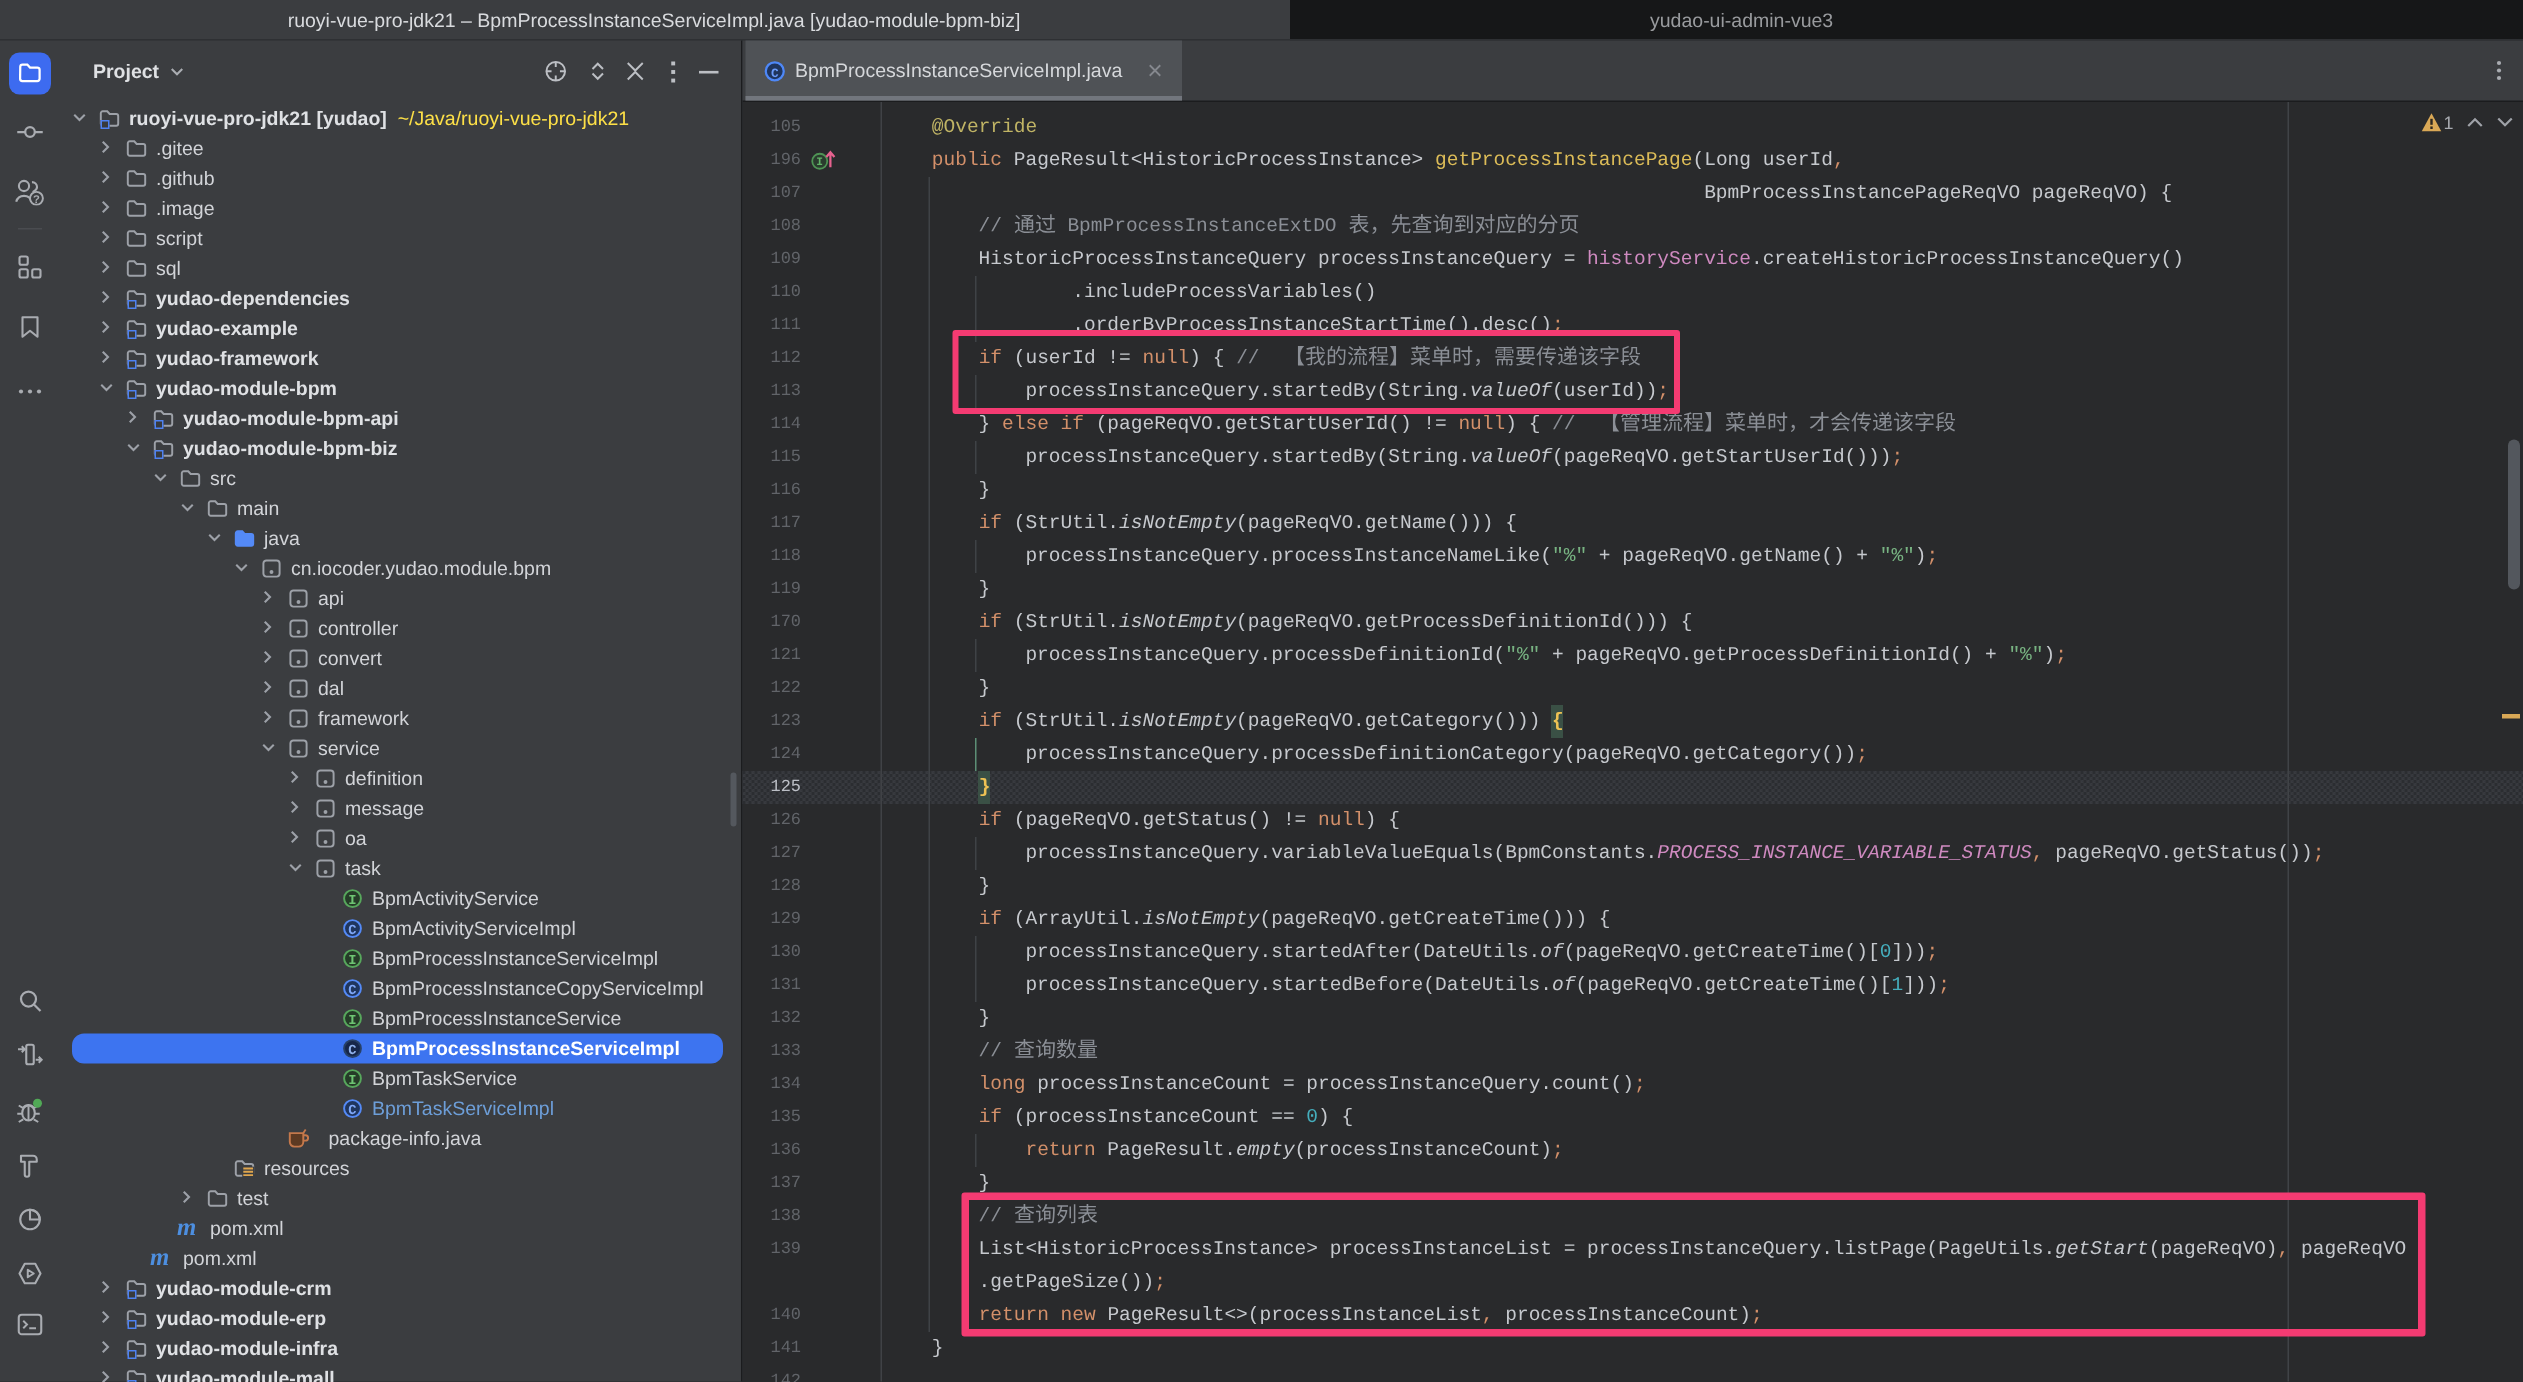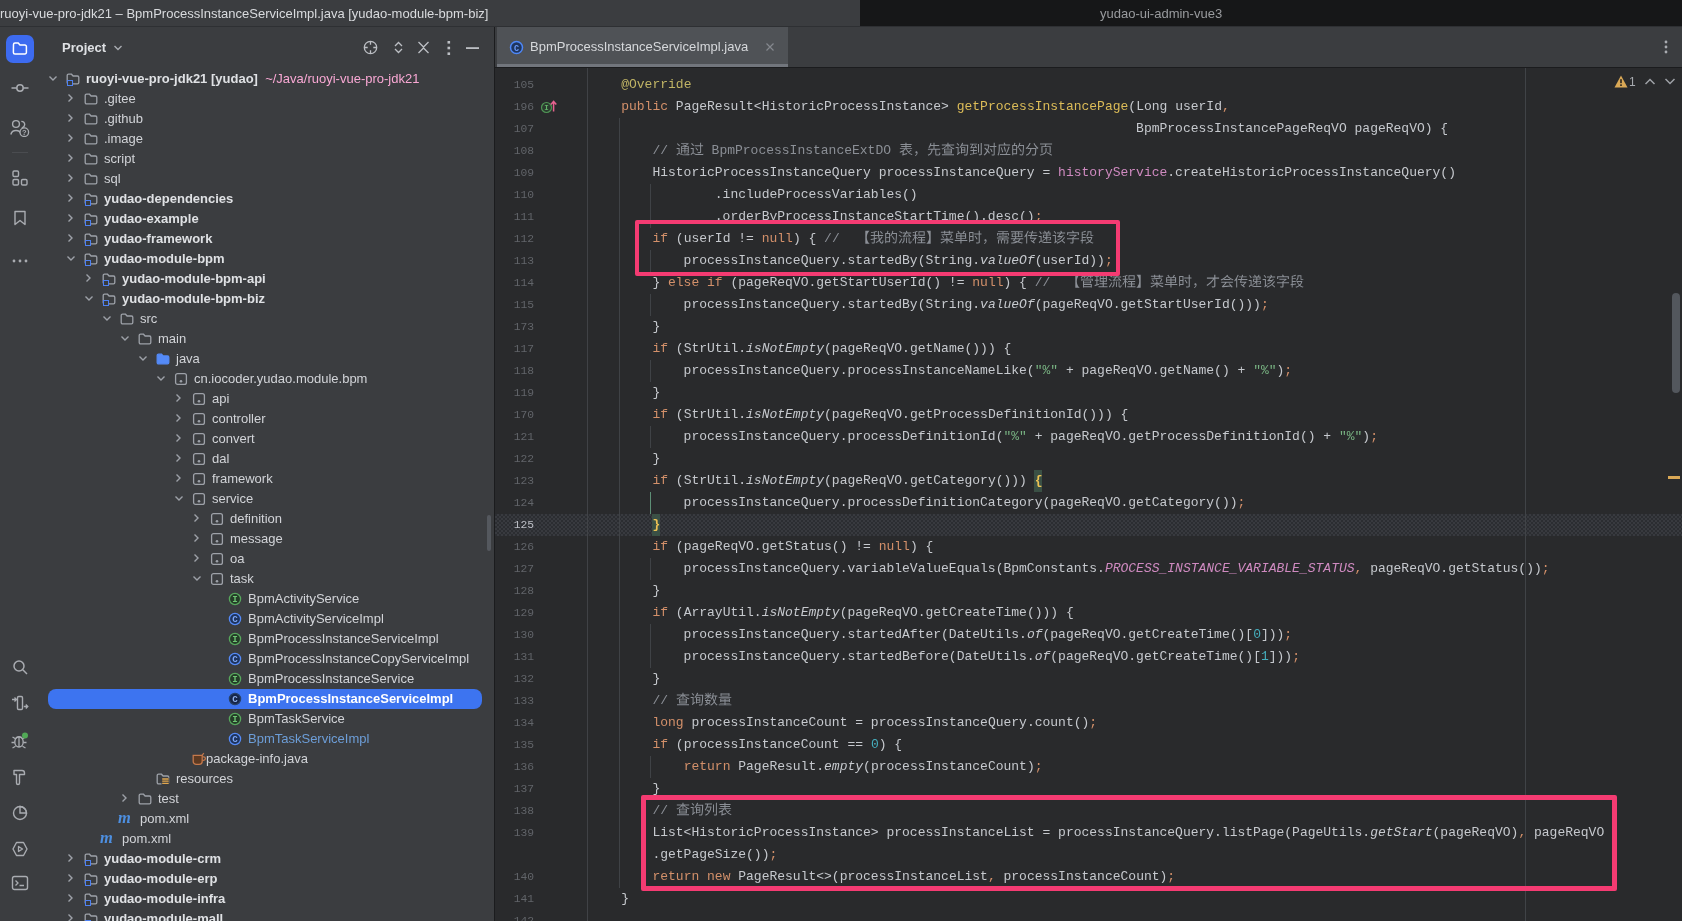--- a/index.html
+++ b/index.html
@@ -5,34 +5,34 @@
 .abs{position:absolute}
 #title{left:0;top:0;width:1682px;height:27px;background:#161718}
 #titleL{left:0;top:0;width:860px;height:27px;background:#3b3d40}
 .tt{font-size:13px;line-height:27px;color:#d9dbde}
 #stripe{left:0;top:27px;width:40px;height:894px;background:#3b3d40}
 #tree{left:40px;top:27px;width:455px;height:894px;background:#3b3d40}
 #tabbar{left:495px;top:27px;width:1187px;height:41px;background:#3b3d40;border-bottom:1px solid #1b1c1e}
 #editor{left:495px;top:68px;width:1187px;height:853px;background:#292a2c}
 .trow{position:absolute;height:20px;line-height:20px;font-size:13px;color:#d2d4d8;white-space:pre}
 .tb{font-weight:bold;color:#dfe1e4}
-.dim{color:#f9a8d4}
+.dim{color:#fde047}
 .crow{position:absolute;left:590px;height:22px;line-height:22px;font-size:13px;font-family:"Liberation Mono",monospace;white-space:pre;color:#c6c9ce}
 .gl{position:absolute;left:495px;width:39px;height:22px;line-height:22px;text-align:right;font-size:11.3px;font-family:"Liberation Mono",monospace;color:#616469}
 .k{color:#d3906a}.m{color:#dcbc58}.an{color:#c0b465}.c{color:#8b8f96}.s{color:#78b382}
 .n{color:#45aebd}.f{color:#cf8ac0}.it{font-style:italic}.cst{color:#cf8ac0;font-style:italic}
 .p{color:#d3906a}
 .br{color:#edc254;font-weight:bold}
 svg{display:block}
 .cjk{position:absolute;top:0}
 </style></head><body>
 <div class="abs" id="title"></div>
 <div class="abs" id="titleL"></div>
 <div class="abs" style="left:0;top:26px;width:1682px;height:1px;background:#2e3033"></div>
-<div class="abs tt" style="left:0;top:0;width:872px;">ruoyi-vue-pro-jdk21 – BpmProcessInstanceServiceImpl.java [yudao-module-bpm-biz]</div>
+<div class="abs tt" style="left:0;top:0;width:872px;text-align:center">ruoyi-vue-pro-jdk21 – BpmProcessInstanceServiceImpl.java [yudao-module-bpm-biz]</div>
 <div class="abs tt" style="left:1100px;top:0;width:400px;text-align:left;color:#999b9e">yudao-ui-admin-vue3</div>
 <div class="abs" id="stripe"></div>
 <div class="abs" style="left:6px;top:35px;width:28px;height:28px;border-radius:7px;background:#3d6bf0"></div>
 <svg class="abs" style="left:12px;top:41px" width="16" height="16" viewBox="0 0 16 16">
     <path d="M1.5 3.5 a1.5 1.5 0 0 1 1.5-1.5 h3.2 l1.8 2 h4.9 a1.5 1.5 0 0 1 1.5 1.5 v6 a1.5 1.5 0 0 1 -1.5 1.5 h-10 a1.5 1.5 0 0 1 -1.5-1.5 Z" fill="none" stroke="#fff" stroke-width="1.5"></path>
   </svg>
 <svg class="abs" style="left:11px;top:79px" width="18" height="18" viewBox="0 0 18 18">
     <circle cx="9" cy="9" r="3.2" fill="none" stroke="#a9acb1" stroke-width="1.5"></circle>
     <path d="M0.5 9 H5.8 M12.2 9 H17.5" stroke="#a9acb1" stroke-width="1.5"></path>
   </svg>
@@ -349,21 +349,21 @@
 <svg class="abs" style="left:228px;top:732px" width="14" height="14" viewBox="0 0 14 14">
     <circle cx="7" cy="7" r="5.6" fill="#1f355e" stroke="#548af7" stroke-width="1.3"></circle>
     <text x="7" y="10.4" font-size="9.2" font-weight="bold" font-family="Liberation Mono" text-anchor="middle" fill="#7fa7f7">C</text>
   </svg>
 <div class="trow" style="left:248px;top:729px;color:#6d9ed8">BpmTaskServiceImpl</div>
 <svg class="abs" style="left:191px;top:751px" width="16" height="16" viewBox="0 0 16 16">
     <path d="M2.2 4.4 h9 v6 a3 3 0 0 1 -3 3 h-3 a3 3 0 0 1 -3-3 Z" fill="#5d3a22" stroke="#c4784b" stroke-width="1.3"></path>
     <path d="M11.4 5.8 h1.2 a1.8 1.8 0 0 1 0 3.6 h-1.2" fill="none" stroke="#c4784b" stroke-width="1.3"></path>
     <path d="M11.2 4.4 l1.6 -2.4" stroke="#c4784b" stroke-width="1.2"></path>
   </svg>
-<div class="trow" style="left:206px;top:749px">package-info.java</div>
+<div class="trow" style="left:219px;top:749px">package-info.java</div>
 <svg class="abs" style="left:156px;top:772px" width="14" height="14" viewBox="0 0 14 14">
     <path d="M1.2 3.5 a1.3 1.3 0 0 1 1.3-1.3 h3 l1.6 1.8 h4.4 a1.3 1.3 0 0 1 1.3 1.3 v5.2 a1.3 1.3 0 0 1 -1.3 1.3 h-9 a1.3 1.3 0 0 1 -1.3-1.3 Z" fill="none" stroke="#9da1a8" stroke-width="1.3"></path>
     <rect x="5.5" y="5.8" width="8" height="7.6" fill="#3b3d40"></rect>
     <path d="M6.2 7 h6.5 M6.2 9.2 h6.5 M6.2 11.4 h6.5" stroke="#e0a64e" stroke-width="1.3"></path>
   </svg>
 <div class="trow" style="left:176px;top:769px">resources</div>
 <svg class="abs" style="left:121px;top:793px" width="7" height="10" viewBox="0 0 7 10">
     <path d="M1.5 1.5 L5 5 1.5 8.5" fill="none" stroke="#9da1a8" stroke-width="1.4"></path>
   </svg>
 <svg class="abs" style="left:138px;top:792px" width="14" height="14" viewBox="0 0 14 14">
@@ -463,21 +463,21 @@
       <path fill="#8b8f96" d="M13.5 2.7V2.7H9.3V15.7H13.5V15.6C12.0 14.3 10.8 12.0 10.8 9.2C10.8 6.3 12.0 4.0 13.5 2.7Z M23.9 3.7C24.7 4.4 25.6 5.4 26.1 6.1L26.9 5.5C26.4 4.8 25.5 3.8 24.7 3.1ZM25.6 8.5C25.2 9.4 24.5 10.3 23.8 11.1C23.6 10.2 23.4 9.1 23.2 7.9H27.2V6.9H23.1C23.0 5.6 22.9 4.3 22.9 2.9H21.8C21.9 4.2 21.9 5.6 22.0 6.9H18.8V4.4C19.7 4.2 20.5 4.0 21.2 3.8L20.4 2.9C19.1 3.4 16.8 3.9 14.9 4.2C15.0 4.4 15.1 4.8 15.2 5.1C16.0 5.0 16.9 4.8 17.8 4.6V6.9H14.8V7.9H17.8V10.4L14.6 11.0L14.9 12.1L17.8 11.4V14.3C17.8 14.5 17.7 14.6 17.5 14.6C17.2 14.6 16.4 14.6 15.5 14.6C15.6 14.9 15.8 15.3 15.9 15.6C17.0 15.6 17.8 15.6 18.2 15.4C18.7 15.3 18.8 14.9 18.8 14.3V11.1L21.4 10.5L21.3 9.6L18.8 10.1V7.9H22.1C22.3 9.4 22.6 10.8 22.9 12.0C21.9 12.9 20.8 13.7 19.6 14.3C19.9 14.5 20.2 14.8 20.3 15.1C21.4 14.5 22.4 13.8 23.3 13.0C23.9 14.7 24.8 15.7 25.9 15.7C26.9 15.7 27.3 15.0 27.5 12.7C27.2 12.6 26.9 12.3 26.6 12.1C26.5 13.9 26.4 14.6 26.0 14.6C25.3 14.6 24.6 13.7 24.1 12.2C25.1 11.2 25.9 10.1 26.6 8.9Z M35.7 8.6C36.5 9.6 37.5 11.0 37.9 11.9L38.8 11.3C38.3 10.5 37.3 9.1 36.5 8.1ZM31.4 2.7C31.2 3.4 31.0 4.3 30.8 5.0H29.2V15.3H30.2V14.2H34.1V5.0H31.8C32.0 4.4 32.3 3.6 32.5 2.9ZM30.2 5.9H33.1V8.9H30.2ZM30.2 13.2V9.8H33.1V13.2ZM36.4 2.7C35.9 4.6 35.2 6.5 34.2 7.8C34.5 7.9 34.9 8.2 35.1 8.4C35.6 7.7 36.0 6.9 36.4 5.9H40.0C39.8 11.5 39.6 13.7 39.1 14.2C39.0 14.4 38.8 14.4 38.5 14.4C38.2 14.4 37.4 14.4 36.5 14.3C36.7 14.6 36.8 15.0 36.8 15.3C37.6 15.4 38.4 15.4 38.9 15.4C39.4 15.3 39.7 15.2 40.0 14.8C40.6 14.1 40.8 11.9 41.0 5.5C41.0 5.3 41.0 5.0 41.0 5.0H36.8C37.0 4.3 37.2 3.6 37.4 2.9Z M50.1 9.4V15.0H51.0V9.4ZM47.6 9.4V10.9C47.6 12.2 47.4 13.7 45.7 14.9C45.9 15.0 46.3 15.4 46.4 15.6C48.3 14.2 48.6 12.4 48.6 10.9V9.4ZM52.6 9.4V13.9C52.6 14.7 52.6 14.9 52.9 15.1C53.0 15.3 53.3 15.4 53.6 15.4C53.8 15.4 54.1 15.4 54.3 15.4C54.5 15.4 54.8 15.3 55.0 15.2C55.2 15.1 55.3 14.9 55.4 14.7C55.4 14.4 55.5 13.7 55.5 13.1C55.2 13.0 54.9 12.8 54.8 12.7C54.7 13.4 54.7 13.9 54.7 14.1C54.7 14.3 54.6 14.4 54.6 14.5C54.5 14.5 54.4 14.5 54.2 14.5C54.1 14.5 54.0 14.5 53.9 14.5C53.8 14.5 53.7 14.5 53.6 14.5C53.6 14.4 53.5 14.3 53.5 14.0V9.4ZM43.2 3.7C44.0 4.2 45.1 4.9 45.6 5.5L46.2 4.6C45.7 4.1 44.6 3.4 43.8 2.9ZM42.6 7.5C43.5 7.9 44.6 8.6 45.1 9.1L45.7 8.2C45.1 7.7 44.0 7.1 43.1 6.7ZM42.9 14.7 43.8 15.4C44.6 14.1 45.6 12.4 46.3 10.9L45.6 10.2C44.8 11.8 43.7 13.6 42.9 14.7ZM49.8 3.0C50.0 3.5 50.3 4.1 50.4 4.6H46.5V5.5H49.2C48.6 6.3 47.8 7.3 47.6 7.5C47.3 7.8 46.9 7.8 46.6 7.9C46.7 8.1 46.8 8.7 46.9 8.9C47.3 8.8 48.0 8.7 53.7 8.3C54.0 8.7 54.2 9.0 54.4 9.3L55.3 8.8C54.7 7.9 53.7 6.7 52.8 5.7L52.0 6.2C52.3 6.6 52.7 7.0 53.1 7.5L48.7 7.7C49.2 7.1 49.9 6.2 50.4 5.5H55.2V4.6H51.5C51.4 4.0 51.1 3.3 50.8 2.7Z M63.4 4.2H67.7V6.8H63.4ZM62.5 3.3V7.7H68.7V3.3ZM62.3 11.6V12.5H65.0V14.3H61.3V15.2H69.5V14.3H66.1V12.5H68.9V11.6H66.1V9.9H69.2V9.0H62.0V9.9H65.0V11.6ZM61.1 2.9C60.0 3.4 58.2 3.8 56.6 4.1C56.7 4.3 56.9 4.7 56.9 4.9C57.6 4.8 58.3 4.7 59.0 4.5V6.7H56.7V7.7H58.8C58.3 9.3 57.3 11.1 56.4 12.1C56.6 12.3 56.8 12.8 56.9 13.1C57.7 12.2 58.4 10.8 59.0 9.4V15.6H60.0V9.6C60.5 10.1 61.0 10.9 61.3 11.3L61.9 10.5C61.6 10.1 60.4 8.9 60.0 8.5V7.7H61.8V6.7H60.0V4.3C60.7 4.1 61.3 4.0 61.8 3.7Z M74.7 15.7V2.7H70.5V2.7C72.0 4.0 73.2 6.3 73.2 9.2C73.2 12.0 72.0 14.3 70.5 15.6V15.7Z M95.4 5.5C93.1 6.0 88.8 6.3 85.3 6.4C85.4 6.6 85.5 7.1 85.5 7.3C89.1 7.2 93.5 6.9 96.2 6.3ZM85.9 8.0C86.4 8.7 87.0 9.5 87.2 10.1L88.1 9.7C87.9 9.1 87.3 8.3 86.8 7.7ZM89.8 7.7C90.2 8.3 90.5 9.1 90.6 9.6L91.6 9.3C91.5 8.8 91.1 8.0 90.7 7.4ZM95.3 7.1C94.9 8.0 94.2 9.2 93.7 9.9L94.5 10.2C95.1 9.5 95.8 8.5 96.4 7.5ZM92.8 2.7V3.7H89.2V2.7H88.1V3.7H84.9V4.7H88.1V5.8H89.2V4.7H92.8V5.6H93.9V4.7H97.2V3.7H93.9V2.7ZM90.4 9.7V10.8H84.8V11.8H89.5C88.2 12.9 86.2 13.9 84.5 14.4C84.7 14.7 85.0 15.1 85.2 15.4C87.0 14.7 89.1 13.5 90.4 12.1V15.6H91.5V12.1C92.8 13.5 94.8 14.7 96.8 15.3C96.9 15.0 97.2 14.6 97.5 14.3C95.6 13.9 93.6 12.9 92.4 11.8H97.2V10.8H91.5V9.7Z M101.1 8.4H104.4V9.9H101.1ZM105.5 8.4H109.0V9.9H105.5ZM101.1 6.1H104.4V7.5H101.1ZM105.5 6.1H109.0V7.5H105.5ZM107.9 2.8C107.6 3.5 107.0 4.5 106.5 5.2H103.1L103.7 4.9C103.4 4.3 102.8 3.4 102.2 2.8L101.3 3.2C101.8 3.8 102.4 4.6 102.7 5.2H100.1V10.8H104.4V12.1H98.8V13.1H104.4V15.6H105.5V13.1H111.3V12.1H105.5V10.8H110.1V5.2H107.7C108.2 4.6 108.6 3.8 109.1 3.2Z M118.6 8.2C119.4 9.2 120.3 10.7 120.8 11.6L121.7 11.1C121.2 10.2 120.3 8.8 119.5 7.7ZM116.5 8.9V12.1H114.1V8.9ZM116.5 7.9H114.1V4.9H116.5ZM113.1 3.9V14.2H114.1V13.0H117.5V3.9ZM122.7 2.8V5.5H118.2V6.6H122.7V14.0C122.7 14.3 122.6 14.4 122.3 14.4C122.0 14.4 121.0 14.4 119.9 14.4C120.0 14.7 120.2 15.2 120.3 15.5C121.7 15.5 122.6 15.5 123.1 15.3C123.6 15.1 123.8 14.8 123.8 14.0V6.6H125.5V5.5H123.8V2.8Z M128.2 16.0C129.7 15.5 130.6 14.3 130.6 12.8C130.6 11.8 130.2 11.2 129.4 11.2C128.9 11.2 128.4 11.6 128.4 12.2C128.4 12.9 128.8 13.2 129.4 13.2L129.7 13.2C129.6 14.2 129.0 14.8 127.9 15.3Z M142.7 6.5V7.2H145.7V6.5ZM142.4 8.0V8.7H145.7V8.0ZM148.2 8.0V8.7H151.6V8.0ZM148.2 6.5V7.2H151.3V6.5ZM141.1 5.0V7.6H142.0V5.7H146.5V9.1H147.5V5.7H152.0V7.6H152.9V5.0H147.5V4.1H152.1V3.3H141.9V4.1H146.5V5.0ZM142.0 11.4V15.6H143.0V12.2H145.1V15.5H146.0V12.2H148.2V15.5H149.1V12.2H151.3V14.6C151.3 14.7 151.3 14.7 151.1 14.7C151.0 14.8 150.5 14.8 149.9 14.7C150.1 15.0 150.2 15.4 150.3 15.6C151.0 15.6 151.6 15.6 151.9 15.5C152.3 15.3 152.3 15.1 152.3 14.6V11.4H147.1L147.4 10.4H153.1V9.5H140.9V10.4H146.3C146.3 10.7 146.2 11.0 146.0 11.4Z M163.4 11.3C162.9 12.1 162.3 12.7 161.4 13.2C160.4 12.9 159.4 12.7 158.3 12.5C158.6 12.1 159.0 11.7 159.3 11.3ZM155.7 5.5V9.1H159.4C159.2 9.5 159.0 9.9 158.7 10.3H154.8V11.3H158.1C157.6 11.9 157.1 12.6 156.6 13.1C157.8 13.3 159.0 13.5 160.1 13.8C158.7 14.3 157.0 14.6 154.8 14.7C155.0 14.9 155.2 15.3 155.3 15.6C157.9 15.4 160.0 15.0 161.6 14.2C163.4 14.7 164.9 15.2 166.0 15.6L166.9 14.8C165.8 14.4 164.3 13.9 162.7 13.5C163.5 12.9 164.1 12.2 164.6 11.3H167.3V10.3H159.9C160.1 10.0 160.3 9.6 160.5 9.2L159.9 9.1H166.4V5.5H163.1V4.3H167.0V3.3H155.0V4.3H158.8V5.5ZM159.8 4.3H162.1V5.5H159.8ZM156.7 6.3H158.8V8.2H156.7ZM159.8 6.3H162.1V8.2H159.8ZM163.1 6.3H165.4V8.2H163.1Z M171.7 2.8C170.9 4.9 169.6 7.0 168.3 8.4C168.4 8.6 168.7 9.2 168.8 9.4C169.3 8.9 169.8 8.3 170.2 7.7V15.6H171.2V6.1C171.8 5.2 172.3 4.1 172.7 3.1ZM174.6 12.8C175.9 13.6 177.5 14.8 178.2 15.6L179.0 14.8C178.6 14.5 178.1 14.0 177.5 13.5C178.6 12.4 179.7 11.1 180.6 10.1L179.8 9.6L179.7 9.7H175.2L175.7 8.0H181.4V7.0H176.0L176.4 5.3H180.7V4.4H176.7L177.1 2.9L176.0 2.8L175.6 4.4H172.9V5.3H175.4L174.9 7.0H172.1V8.0H174.6C174.3 9.0 174.0 9.9 173.8 10.7H178.8C178.2 11.3 177.4 12.2 176.7 13.0C176.2 12.7 175.8 12.4 175.3 12.1Z M183.1 3.8C183.8 4.6 184.5 5.6 184.8 6.3L185.8 5.8C185.4 5.1 184.7 4.1 184.0 3.3ZM192.6 2.7C192.3 3.3 191.9 4.0 191.5 4.5H189.3L189.9 4.2C189.7 3.8 189.3 3.2 188.9 2.7L188.0 3.1C188.4 3.5 188.8 4.1 188.9 4.5H186.7V5.4H190.3V6.7H187.2C187.1 7.7 187.0 8.9 186.8 9.7H189.7C188.9 10.7 187.6 11.6 186.2 12.2C186.4 12.3 186.7 12.7 186.9 12.9C188.2 12.3 189.4 11.4 190.3 10.5V13.5H191.3V9.7H194.1C194.0 10.8 193.9 11.2 193.8 11.3C193.7 11.4 193.6 11.5 193.4 11.5C193.2 11.5 192.7 11.4 192.2 11.4C192.3 11.6 192.4 12.0 192.4 12.3C193.0 12.3 193.5 12.3 193.8 12.3C194.1 12.3 194.3 12.2 194.5 12.0C194.8 11.7 194.9 11.0 195.0 9.3C195.1 9.1 195.1 8.9 195.1 8.9H191.3V7.6H194.5V4.5H192.6C192.9 4.1 193.3 3.5 193.6 3.0ZM187.9 8.9 188.1 7.6H190.3V8.9ZM191.3 5.4H193.6V6.7H191.3ZM185.6 8.0H182.7V9.0H184.6V12.7C184.0 13.0 183.3 13.5 182.7 14.3L183.4 15.3C184.0 14.4 184.6 13.5 185.0 13.5C185.3 13.5 185.8 14.0 186.4 14.4C187.4 15.0 188.6 15.1 190.3 15.1C191.6 15.1 194.2 15.0 195.2 15.0C195.2 14.7 195.4 14.2 195.5 13.9C194.1 14.0 192.0 14.1 190.3 14.1C188.7 14.1 187.5 14.0 186.6 13.5C186.2 13.2 185.8 12.9 185.6 12.8Z M197.6 3.5C198.3 4.2 199.2 5.2 199.6 5.9L200.4 5.2C200.0 4.6 199.1 3.6 198.4 2.9ZM196.6 7.1V8.1H198.9V13.3C198.9 14.0 198.4 14.5 198.2 14.7C198.4 14.9 198.6 15.2 198.8 15.5C199.0 15.2 199.3 14.9 201.5 13.3C201.4 13.1 201.3 12.7 201.2 12.4L199.9 13.3V7.1ZM204.2 2.9C204.5 3.4 204.8 4.1 205.0 4.6H201.0V5.6H204.1C203.5 6.3 202.6 7.6 202.3 7.8C202.1 8.1 201.6 8.2 201.3 8.3C201.4 8.5 201.6 9.0 201.7 9.3C202.0 9.2 202.4 9.1 205.3 8.9C204.1 10.1 202.7 11.1 201.1 11.8C201.3 12.0 201.6 12.3 201.7 12.6C204.4 11.4 206.6 9.3 207.9 7.1L206.9 6.7C206.7 7.1 206.4 7.6 206.1 8.0L203.4 8.1C204.0 7.4 204.7 6.3 205.3 5.6H209.2V4.6H206.1C206.0 4.1 205.6 3.3 205.3 2.7ZM208.1 9.2C206.7 11.5 203.8 13.7 200.5 14.8C200.7 15.0 201.0 15.4 201.1 15.7C202.9 15.0 204.4 14.2 205.8 13.1C206.8 13.9 207.9 14.9 208.4 15.5L209.2 14.8C208.6 14.2 207.5 13.3 206.6 12.5C207.6 11.6 208.5 10.7 209.1 9.6Z M216.4 9.4V10.3H211.0V11.3H216.4V14.3C216.4 14.5 216.4 14.6 216.1 14.6C215.9 14.6 215.0 14.6 214.0 14.6C214.2 14.8 214.4 15.3 214.5 15.6C215.7 15.6 216.4 15.6 216.9 15.4C217.4 15.3 217.5 14.9 217.5 14.3V11.3H223.0V10.3H217.5V9.8C218.8 9.1 220.0 8.2 220.9 7.3L220.2 6.7L220.0 6.8H213.3V7.8H218.9C218.2 8.4 217.3 9.0 216.4 9.4ZM215.9 3.0C216.2 3.3 216.5 3.8 216.7 4.2H211.1V7.1H212.2V5.2H221.8V7.1H222.9V4.2H217.9C217.7 3.7 217.3 3.1 217.0 2.6Z M231.5 3.3V5.0C231.5 6.0 231.3 7.2 229.9 8.1C230.1 8.3 230.5 8.6 230.7 8.8C232.2 7.8 232.5 6.2 232.5 5.0V4.2H234.5V6.8C234.5 7.8 234.7 8.1 235.6 8.1C235.8 8.1 236.4 8.1 236.6 8.1C236.9 8.1 237.2 8.1 237.4 8.0C237.3 7.8 237.3 7.5 237.3 7.2C237.1 7.3 236.8 7.3 236.6 7.3C236.5 7.3 235.8 7.3 235.7 7.3C235.5 7.3 235.4 7.2 235.4 6.8V3.3ZM230.5 9.1V10.0H231.6L231.0 10.2C231.5 11.3 232.1 12.4 232.9 13.2C231.9 14.0 230.8 14.5 229.5 14.8C229.7 15.0 229.9 15.4 230.1 15.7C231.4 15.3 232.6 14.7 233.6 13.9C234.5 14.7 235.6 15.2 236.8 15.6C236.9 15.3 237.2 14.9 237.5 14.7C236.3 14.4 235.2 13.9 234.3 13.2C235.3 12.3 236.0 11.0 236.4 9.3L235.8 9.1L235.6 9.1ZM231.9 10.0H235.2C234.8 11.0 234.3 11.9 233.6 12.6C232.8 11.9 232.3 11.0 231.9 10.0ZM225.7 4.0V12.1L224.5 12.3L224.6 13.3L225.7 13.1V15.4H226.7V13.0L230.1 12.4L230.0 11.5L226.7 12.0V10.0H229.8V9.0H226.7V7.1H229.8V6.2H226.7V4.6C227.9 4.3 229.2 3.9 230.2 3.4L229.4 2.7C228.5 3.1 227.0 3.7 225.7 4.0Z"></path>
     </svg></div>
 <div class="gl" style="top:249.5px;color:#616469">113</div>
 <div class="crow" style="top:249.5px">            processInstanceQuery.startedBy(String.<span class="it">valueOf</span>(userId))<span class="p">;</span></div>
 <div class="gl" style="top:271.5px;color:#616469">114</div>
 <div class="crow" style="top:271.5px">        } <span class="k">else if </span>(pageReqVO.getStartUserId() != <span class="k">null</span>) { <span class="c">//</span><svg class="cjk" style="left:476.0px" width="238" height="22" viewBox="0 0 238 22">
       <path fill="#8b8f96" d="M13.5 2.7V2.7H9.3V15.7H13.5V15.6C12.0 14.3 10.8 12.0 10.8 9.2C10.8 6.3 12.0 4.0 13.5 2.7Z M17.0 8.4V15.6H18.0V15.2H24.8V15.6H25.8V12.1H18.0V11.2H25.1V8.4ZM24.8 14.3H18.0V13.0H24.8ZM20.2 5.8C20.3 6.1 20.5 6.4 20.6 6.7H15.4V9.0H16.4V7.5H25.7V9.0H26.8V6.7H21.7C21.5 6.3 21.3 5.9 21.1 5.6ZM18.0 9.2H24.1V10.4H18.0ZM16.3 2.7C16.0 3.9 15.4 5.1 14.6 5.9C14.9 6.0 15.3 6.2 15.5 6.4C15.9 5.9 16.3 5.3 16.6 4.7H17.6C17.9 5.2 18.2 5.8 18.4 6.2L19.2 5.9C19.1 5.6 18.9 5.1 18.6 4.7H20.8V3.9H17.0C17.1 3.6 17.3 3.2 17.4 2.9ZM22.3 2.7C22.0 3.7 21.5 4.7 20.9 5.4C21.1 5.5 21.6 5.7 21.8 5.9C22.1 5.5 22.3 5.1 22.6 4.7H23.6C24.0 5.2 24.4 5.8 24.6 6.3L25.4 5.9C25.3 5.5 25.0 5.1 24.7 4.7H27.2V3.9H22.9C23.1 3.6 23.2 3.2 23.3 2.9Z M34.7 6.9H36.8V8.7H34.7ZM37.7 6.9H39.9V8.7H37.7ZM34.7 4.3H36.8V6.1H34.7ZM37.7 4.3H39.9V6.1H37.7ZM32.5 14.2V15.2H41.5V14.2H37.8V12.3H41.1V11.3H37.8V9.7H40.9V3.4H33.7V9.7H36.7V11.3H33.5V12.3H36.7V14.2ZM28.5 13.1 28.8 14.2C30.0 13.8 31.6 13.2 33.1 12.7L32.9 11.7L31.4 12.2V8.7H32.8V7.7H31.4V4.7H33.0V3.7H28.6V4.7H30.4V7.7H28.8V8.7H30.4V12.5C29.7 12.8 29.0 12.9 28.5 13.1Z M50.1 9.4V15.0H51.0V9.4ZM47.6 9.4V10.9C47.6 12.2 47.4 13.7 45.7 14.9C45.9 15.0 46.3 15.4 46.4 15.6C48.3 14.2 48.6 12.4 48.6 10.9V9.4ZM52.6 9.4V13.9C52.6 14.7 52.6 14.9 52.9 15.1C53.0 15.3 53.3 15.4 53.6 15.4C53.8 15.4 54.1 15.4 54.3 15.4C54.5 15.4 54.8 15.3 55.0 15.2C55.2 15.1 55.3 14.9 55.4 14.7C55.4 14.4 55.5 13.7 55.5 13.1C55.2 13.0 54.9 12.8 54.8 12.7C54.7 13.4 54.7 13.9 54.7 14.1C54.7 14.3 54.6 14.4 54.6 14.5C54.5 14.5 54.4 14.5 54.2 14.5C54.1 14.5 54.0 14.5 53.9 14.5C53.8 14.5 53.7 14.5 53.6 14.5C53.6 14.4 53.5 14.3 53.5 14.0V9.4ZM43.2 3.7C44.0 4.2 45.1 4.9 45.6 5.5L46.2 4.6C45.7 4.1 44.6 3.4 43.8 2.9ZM42.6 7.5C43.5 7.9 44.6 8.6 45.1 9.1L45.7 8.2C45.1 7.7 44.0 7.1 43.1 6.7ZM42.9 14.7 43.8 15.4C44.6 14.1 45.6 12.4 46.3 10.9L45.6 10.2C44.8 11.8 43.7 13.6 42.9 14.7ZM49.8 3.0C50.0 3.5 50.3 4.1 50.4 4.6H46.5V5.5H49.2C48.6 6.3 47.8 7.3 47.6 7.5C47.3 7.8 46.9 7.8 46.6 7.9C46.7 8.1 46.8 8.7 46.9 8.9C47.3 8.8 48.0 8.7 53.7 8.3C54.0 8.7 54.2 9.0 54.4 9.3L55.3 8.8C54.7 7.9 53.7 6.7 52.8 5.7L52.0 6.2C52.3 6.6 52.7 7.0 53.1 7.5L48.7 7.7C49.2 7.1 49.9 6.2 50.4 5.5H55.2V4.6H51.5C51.4 4.0 51.1 3.3 50.8 2.7Z M63.4 4.2H67.7V6.8H63.4ZM62.5 3.3V7.7H68.7V3.3ZM62.3 11.6V12.5H65.0V14.3H61.3V15.2H69.5V14.3H66.1V12.5H68.9V11.6H66.1V9.9H69.2V9.0H62.0V9.9H65.0V11.6ZM61.1 2.9C60.0 3.4 58.2 3.8 56.6 4.1C56.7 4.3 56.9 4.7 56.9 4.9C57.6 4.8 58.3 4.7 59.0 4.5V6.7H56.7V7.7H58.8C58.3 9.3 57.3 11.1 56.4 12.1C56.6 12.3 56.8 12.8 56.9 13.1C57.7 12.2 58.4 10.8 59.0 9.4V15.6H60.0V9.6C60.5 10.1 61.0 10.9 61.3 11.3L61.9 10.5C61.6 10.1 60.4 8.9 60.0 8.5V7.7H61.8V6.7H60.0V4.3C60.7 4.1 61.3 4.0 61.8 3.7Z M74.7 15.7V2.7H70.5V2.7C72.0 4.0 73.2 6.3 73.2 9.2C73.2 12.0 72.0 14.3 70.5 15.6V15.7Z M95.4 5.5C93.1 6.0 88.8 6.3 85.3 6.4C85.4 6.6 85.5 7.1 85.5 7.3C89.1 7.2 93.5 6.9 96.2 6.3ZM85.9 8.0C86.4 8.7 87.0 9.5 87.2 10.1L88.1 9.7C87.9 9.1 87.3 8.3 86.8 7.7ZM89.8 7.7C90.2 8.3 90.5 9.1 90.6 9.6L91.6 9.3C91.5 8.8 91.1 8.0 90.7 7.4ZM95.3 7.1C94.9 8.0 94.2 9.2 93.7 9.9L94.5 10.2C95.1 9.5 95.8 8.5 96.4 7.5ZM92.8 2.7V3.7H89.2V2.7H88.1V3.7H84.9V4.7H88.1V5.8H89.2V4.7H92.8V5.6H93.9V4.7H97.2V3.7H93.9V2.7ZM90.4 9.7V10.8H84.8V11.8H89.5C88.2 12.9 86.2 13.9 84.5 14.4C84.7 14.7 85.0 15.1 85.2 15.4C87.0 14.7 89.1 13.5 90.4 12.1V15.6H91.5V12.1C92.8 13.5 94.8 14.7 96.8 15.3C96.9 15.0 97.2 14.6 97.5 14.3C95.6 13.9 93.6 12.9 92.4 11.8H97.2V10.8H91.5V9.7Z M101.1 8.4H104.4V9.9H101.1ZM105.5 8.4H109.0V9.9H105.5ZM101.1 6.1H104.4V7.5H101.1ZM105.5 6.1H109.0V7.5H105.5ZM107.9 2.8C107.6 3.5 107.0 4.5 106.5 5.2H103.1L103.7 4.9C103.4 4.3 102.8 3.4 102.2 2.8L101.3 3.2C101.8 3.8 102.4 4.6 102.7 5.2H100.1V10.8H104.4V12.1H98.8V13.1H104.4V15.6H105.5V13.1H111.3V12.1H105.5V10.8H110.1V5.2H107.7C108.2 4.6 108.6 3.8 109.1 3.2Z M118.6 8.2C119.4 9.2 120.3 10.7 120.8 11.6L121.7 11.1C121.2 10.2 120.3 8.8 119.5 7.7ZM116.5 8.9V12.1H114.1V8.9ZM116.5 7.9H114.1V4.9H116.5ZM113.1 3.9V14.2H114.1V13.0H117.5V3.9ZM122.7 2.8V5.5H118.2V6.6H122.7V14.0C122.7 14.3 122.6 14.4 122.3 14.4C122.0 14.4 121.0 14.4 119.9 14.4C120.0 14.7 120.2 15.2 120.3 15.5C121.7 15.5 122.6 15.5 123.1 15.3C123.6 15.1 123.8 14.8 123.8 14.0V6.6H125.5V5.5H123.8V2.8Z M128.2 16.0C129.7 15.5 130.6 14.3 130.6 12.8C130.6 11.8 130.2 11.2 129.4 11.2C128.9 11.2 128.4 11.6 128.4 12.2C128.4 12.9 128.8 13.2 129.4 13.2L129.7 13.2C129.6 14.2 129.0 14.8 127.9 15.3Z M148.2 2.7V5.6H140.9V6.7H147.2C145.6 9.2 143.0 11.7 140.5 13.0C140.8 13.2 141.1 13.6 141.3 13.9C143.9 12.5 146.6 9.7 148.2 7.0V14.0C148.2 14.2 148.1 14.3 147.8 14.3C147.6 14.4 146.6 14.4 145.6 14.3C145.8 14.6 145.9 15.1 146.0 15.4C147.4 15.4 148.2 15.4 148.7 15.2C149.2 15.1 149.4 14.7 149.4 14.0V6.7H153.1V5.6H149.4V2.7Z M156.2 15.3C156.7 15.1 157.5 15.1 164.9 14.4C165.3 14.8 165.5 15.3 165.7 15.6L166.7 15.0C166.1 14.0 164.7 12.5 163.5 11.3L162.6 11.8C163.1 12.3 163.7 12.9 164.2 13.5L157.8 14.0C158.8 13.1 159.8 12.0 160.7 10.8H166.9V9.8H155.2V10.8H159.2C158.3 12.1 157.3 13.2 156.9 13.5C156.5 13.9 156.1 14.2 155.8 14.2C156.0 14.5 156.1 15.1 156.2 15.3ZM161.1 2.7C159.8 4.6 157.3 6.4 154.6 7.6C154.8 7.8 155.2 8.2 155.4 8.5C156.2 8.1 157.0 7.7 157.7 7.2V8.1H164.4V7.1H157.9C159.1 6.3 160.2 5.4 161.0 4.4C161.9 5.3 163.1 6.3 164.4 7.1C165.1 7.6 165.9 8.0 166.7 8.3C166.9 8.0 167.3 7.6 167.5 7.4C165.2 6.6 162.9 5.1 161.6 3.7L162.1 3.2Z M171.7 2.8C170.9 4.9 169.6 7.0 168.3 8.4C168.4 8.6 168.7 9.2 168.8 9.4C169.3 8.9 169.8 8.3 170.2 7.7V15.6H171.2V6.1C171.8 5.2 172.3 4.1 172.7 3.1ZM174.6 12.8C175.9 13.6 177.5 14.8 178.2 15.6L179.0 14.8C178.6 14.5 178.1 14.0 177.5 13.5C178.6 12.4 179.7 11.1 180.6 10.1L179.8 9.6L179.7 9.7H175.2L175.7 8.0H181.4V7.0H176.0L176.4 5.3H180.7V4.4H176.7L177.1 2.9L176.0 2.8L175.6 4.4H172.9V5.3H175.4L174.9 7.0H172.1V8.0H174.6C174.3 9.0 174.0 9.9 173.8 10.7H178.8C178.2 11.3 177.4 12.2 176.7 13.0C176.2 12.7 175.8 12.4 175.3 12.1Z M183.1 3.8C183.8 4.6 184.5 5.6 184.8 6.3L185.8 5.8C185.4 5.1 184.7 4.1 184.0 3.3ZM192.6 2.7C192.3 3.3 191.9 4.0 191.5 4.5H189.3L189.9 4.2C189.7 3.8 189.3 3.2 188.9 2.7L188.0 3.1C188.4 3.5 188.8 4.1 188.9 4.5H186.7V5.4H190.3V6.7H187.2C187.1 7.7 187.0 8.9 186.8 9.7H189.7C188.9 10.7 187.6 11.6 186.2 12.2C186.4 12.3 186.7 12.7 186.9 12.9C188.2 12.3 189.4 11.4 190.3 10.5V13.5H191.3V9.7H194.1C194.0 10.8 193.9 11.2 193.8 11.3C193.7 11.4 193.6 11.5 193.4 11.5C193.2 11.5 192.7 11.4 192.2 11.4C192.3 11.6 192.4 12.0 192.4 12.3C193.0 12.3 193.5 12.3 193.8 12.3C194.1 12.3 194.3 12.2 194.5 12.0C194.8 11.7 194.9 11.0 195.0 9.3C195.1 9.1 195.1 8.9 195.1 8.9H191.3V7.6H194.5V4.5H192.6C192.9 4.1 193.3 3.5 193.6 3.0ZM187.9 8.9 188.1 7.6H190.3V8.9ZM191.3 5.4H193.6V6.7H191.3ZM185.6 8.0H182.7V9.0H184.6V12.7C184.0 13.0 183.3 13.5 182.7 14.3L183.4 15.3C184.0 14.4 184.6 13.5 185.0 13.5C185.3 13.5 185.8 14.0 186.4 14.4C187.4 15.0 188.6 15.1 190.3 15.1C191.6 15.1 194.2 15.0 195.2 15.0C195.2 14.7 195.4 14.2 195.5 13.9C194.1 14.0 192.0 14.1 190.3 14.1C188.7 14.1 187.5 14.0 186.6 13.5C186.2 13.2 185.8 12.9 185.6 12.8Z M197.6 3.5C198.3 4.2 199.2 5.2 199.6 5.9L200.4 5.2C200.0 4.6 199.1 3.6 198.4 2.9ZM196.6 7.1V8.1H198.9V13.3C198.9 14.0 198.4 14.5 198.2 14.7C198.4 14.9 198.6 15.2 198.8 15.5C199.0 15.2 199.3 14.9 201.5 13.3C201.4 13.1 201.3 12.7 201.2 12.4L199.9 13.3V7.1ZM204.2 2.9C204.5 3.4 204.8 4.1 205.0 4.6H201.0V5.6H204.1C203.5 6.3 202.6 7.6 202.3 7.8C202.1 8.1 201.6 8.2 201.3 8.3C201.4 8.5 201.6 9.0 201.7 9.3C202.0 9.2 202.4 9.1 205.3 8.9C204.1 10.1 202.7 11.1 201.1 11.8C201.3 12.0 201.6 12.3 201.7 12.6C204.4 11.4 206.6 9.3 207.9 7.1L206.9 6.7C206.7 7.1 206.4 7.6 206.1 8.0L203.4 8.1C204.0 7.4 204.7 6.3 205.3 5.6H209.2V4.6H206.1C206.0 4.1 205.6 3.3 205.3 2.7ZM208.1 9.2C206.7 11.5 203.8 13.7 200.5 14.8C200.7 15.0 201.0 15.4 201.1 15.7C202.9 15.0 204.4 14.2 205.8 13.1C206.8 13.9 207.9 14.9 208.4 15.5L209.2 14.8C208.6 14.2 207.5 13.3 206.6 12.5C207.6 11.6 208.5 10.7 209.1 9.6Z M216.4 9.4V10.3H211.0V11.3H216.4V14.3C216.4 14.5 216.4 14.6 216.1 14.6C215.9 14.6 215.0 14.6 214.0 14.6C214.2 14.8 214.4 15.3 214.5 15.6C215.7 15.6 216.4 15.6 216.9 15.4C217.4 15.3 217.5 14.9 217.5 14.3V11.3H223.0V10.3H217.5V9.8C218.8 9.1 220.0 8.2 220.9 7.3L220.2 6.7L220.0 6.8H213.3V7.8H218.9C218.2 8.4 217.3 9.0 216.4 9.4ZM215.9 3.0C216.2 3.3 216.5 3.8 216.7 4.2H211.1V7.1H212.2V5.2H221.8V7.1H222.9V4.2H217.9C217.7 3.7 217.3 3.1 217.0 2.6Z M231.5 3.3V5.0C231.5 6.0 231.3 7.2 229.9 8.1C230.1 8.3 230.5 8.6 230.7 8.8C232.2 7.8 232.5 6.2 232.5 5.0V4.2H234.5V6.8C234.5 7.8 234.7 8.1 235.6 8.1C235.8 8.1 236.4 8.1 236.6 8.1C236.9 8.1 237.2 8.1 237.4 8.0C237.3 7.8 237.3 7.5 237.3 7.2C237.1 7.3 236.8 7.3 236.6 7.3C236.5 7.3 235.8 7.3 235.7 7.3C235.5 7.3 235.4 7.2 235.4 6.8V3.3ZM230.5 9.1V10.0H231.6L231.0 10.2C231.5 11.3 232.1 12.4 232.9 13.2C231.9 14.0 230.8 14.5 229.5 14.8C229.7 15.0 229.9 15.4 230.1 15.7C231.4 15.3 232.6 14.7 233.6 13.9C234.5 14.7 235.6 15.2 236.8 15.6C236.9 15.3 237.2 14.9 237.5 14.7C236.3 14.4 235.2 13.9 234.3 13.2C235.3 12.3 236.0 11.0 236.4 9.3L235.8 9.1L235.6 9.1ZM231.9 10.0H235.2C234.8 11.0 234.3 11.9 233.6 12.6C232.8 11.9 232.3 11.0 231.9 10.0ZM225.7 4.0V12.1L224.5 12.3L224.6 13.3L225.7 13.1V15.4H226.7V13.0L230.1 12.4L230.0 11.5L226.7 12.0V10.0H229.8V9.0H226.7V7.1H229.8V6.2H226.7V4.6C227.9 4.3 229.2 3.9 230.2 3.4L229.4 2.7C228.5 3.1 227.0 3.7 225.7 4.0Z"></path>
     </svg></div>
 <div class="gl" style="top:293.5px;color:#616469">115</div>
 <div class="crow" style="top:293.5px">            processInstanceQuery.startedBy(String.<span class="it">valueOf</span>(pageReqVO.getStartUserId()))<span class="p">;</span></div>
-<div class="gl" style="top:315.5px;color:#616469">173</div>
+<div class="gl" style="top:315.5px;color:#616469">116</div>
 <div class="crow" style="top:315.5px">        }</div>
 <div class="gl" style="top:337.5px;color:#616469">117</div>
 <div class="crow" style="top:337.5px">        <span class="k">if </span>(StrUtil.<span class="it">isNotEmpty</span>(pageReqVO.getName())) {</div>
 <div class="gl" style="top:359.5px;color:#616469">118</div>
 <div class="crow" style="top:359.5px">            processInstanceQuery.processInstanceNameLike(<span class="s">"%"</span> + pageReqVO.getName() + <span class="s">"%"</span>)<span class="p">;</span></div>
 <div class="gl" style="top:381.5px;color:#616469">119</div>
 <div class="crow" style="top:381.5px">        }</div>
 <div class="gl" style="top:403.5px;color:#616469">170</div>
 <div class="crow" style="top:403.5px">        <span class="k">if </span>(StrUtil.<span class="it">isNotEmpty</span>(pageReqVO.getProcessDefinitionId())) {</div>
 <div class="gl" style="top:425.5px;color:#616469">121</div>

